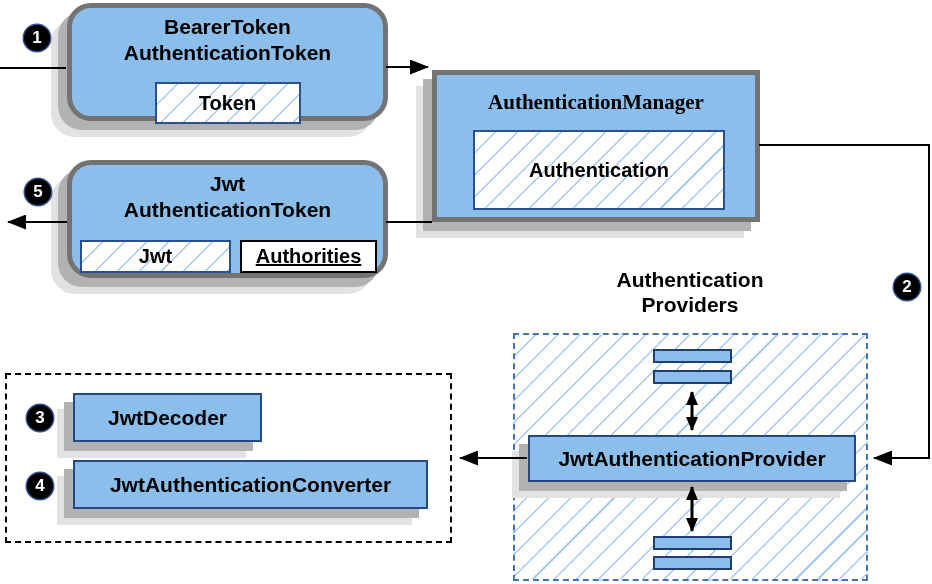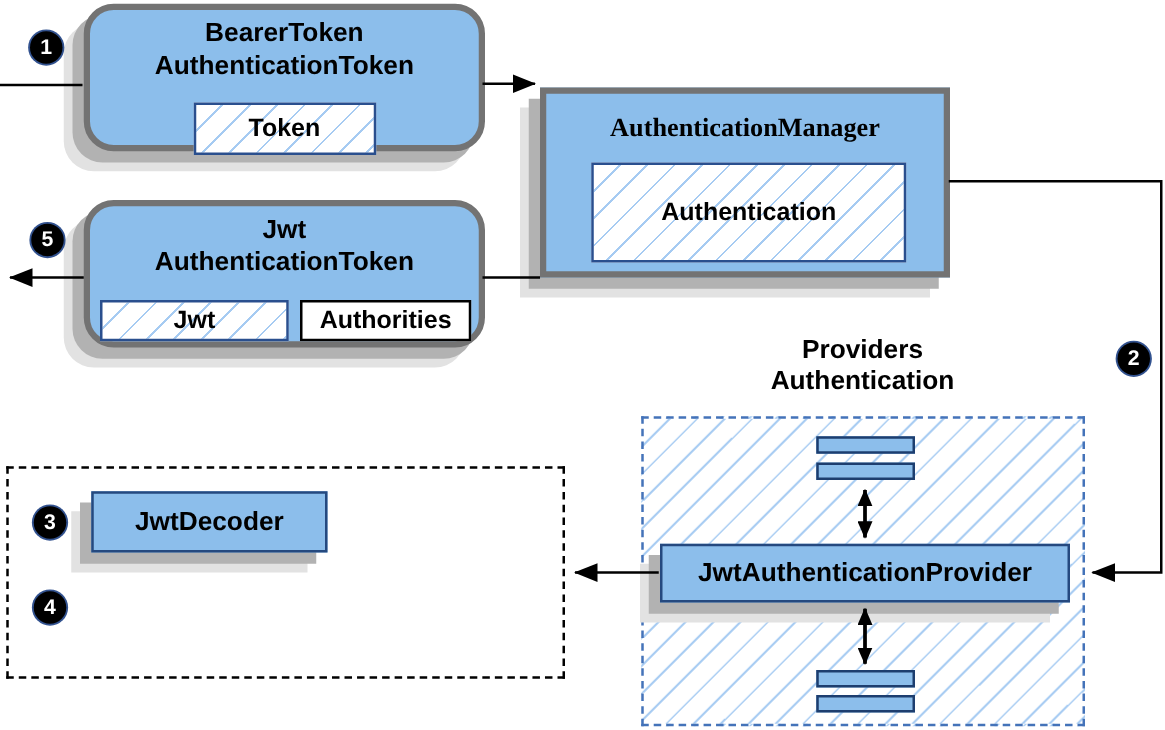--- a/index.html
+++ b/index.html
@@ -20,21 +20,21 @@
   
   .chip{
     position:absolute;box-sizing:border-box;background-color:#ffffff;
     border:2px solid #2a4f8e;display:flex;align-items:center;justify-content:center;
     font-weight:bold;font-size:20px;
   }
   .hatch{
     background-image:repeating-linear-gradient(135deg,
       rgba(0,0,0,0) 0px, rgba(0,0,0,0) 14px, #a6cbf2 14px, #a6cbf2 15.5px);
   }
-  .chip.plainblack{border-color:#000000;}
+  .chip.plainblack{border-color:#000000;text-decoration:underline;}
   
   .providers-dashed{
     position:absolute;box-sizing:border-box;left:513px;top:333px;width:355px;height:248px;
     background-color:#ffffff;border:2px dashed #4473b9;
     background-image:repeating-linear-gradient(135deg,
       rgba(0,0,0,0) 0px, rgba(0,0,0,0) 14px, #a6cbf2 14px, #a6cbf2 15.5px);
   }
   .left-dashed{
     position:absolute;box-sizing:border-box;left:5px;top:373px;width:447px;height:170px;
     background:#ffffff;border:2px dashed #000000;
@@ -60,22 +60,22 @@
   svg.overlay{position:absolute;left:0;top:0;pointer-events:none;}
 </style>
 </head>
 <body>
 
 <div class="canvas">
 
   <div class="providers-dashed"></div>
 
   <div class="group-label">
+    <div>Authentication</div>
     <div>Providers</div>
-    <div>Authentication</div>
   </div>
 
   <div class="left-dashed"></div>
 
   <div class="node rounded" style="left:67px;top:3px;width:321px;height:118px;">
     <div class="title title-pad">
       <div>BearerToken</div>
       <div>AuthenticationToken</div>
     </div>
     <div class="chip hatch" style="left:50%;transform:translateX(-50%);top:74px;width:146px;height:42px;">Token</div>
@@ -97,20 +97,21 @@
 
   <div class="mini-rect" style="top:349px;"></div>
   <div class="mini-rect" style="top:370px;"></div>
   <div class="mini-rect" style="top:536px;"></div>
   <div class="mini-rect" style="top:556px;"></div>
 
   <div class="small-node single" style="left:528px;top:435px;width:328px;height:47px;">JwtAuthenticationProvider</div>
 
   <div class="small-node single" style="left:73px;top:393px;width:189px;height:49px;">JwtDecoder</div>
 
+  <div class="small-node single" style="left:73px;top:460px;width:355px;height:49px;">JwtAuthenticationConverter</div>
 
   <div class="badge" style="left:24px;top:25px;">1</div>
   <div class="badge" style="left:894px;top:274px;">2</div>
   <div class="badge" style="left:27px;top:405px;">3</div>
   <div class="badge" style="left:27px;top:473px;">4</div>
   <div class="badge" style="left:25px;top:179px;">5</div>
 
   <svg class="overlay" width="932" height="584" viewBox="0 0 932 584">
     <defs>
       <marker id="arrow" markerUnits="userSpaceOnUse" markerWidth="19" markerHeight="15" refX="18" refY="7.5" orient="auto">

